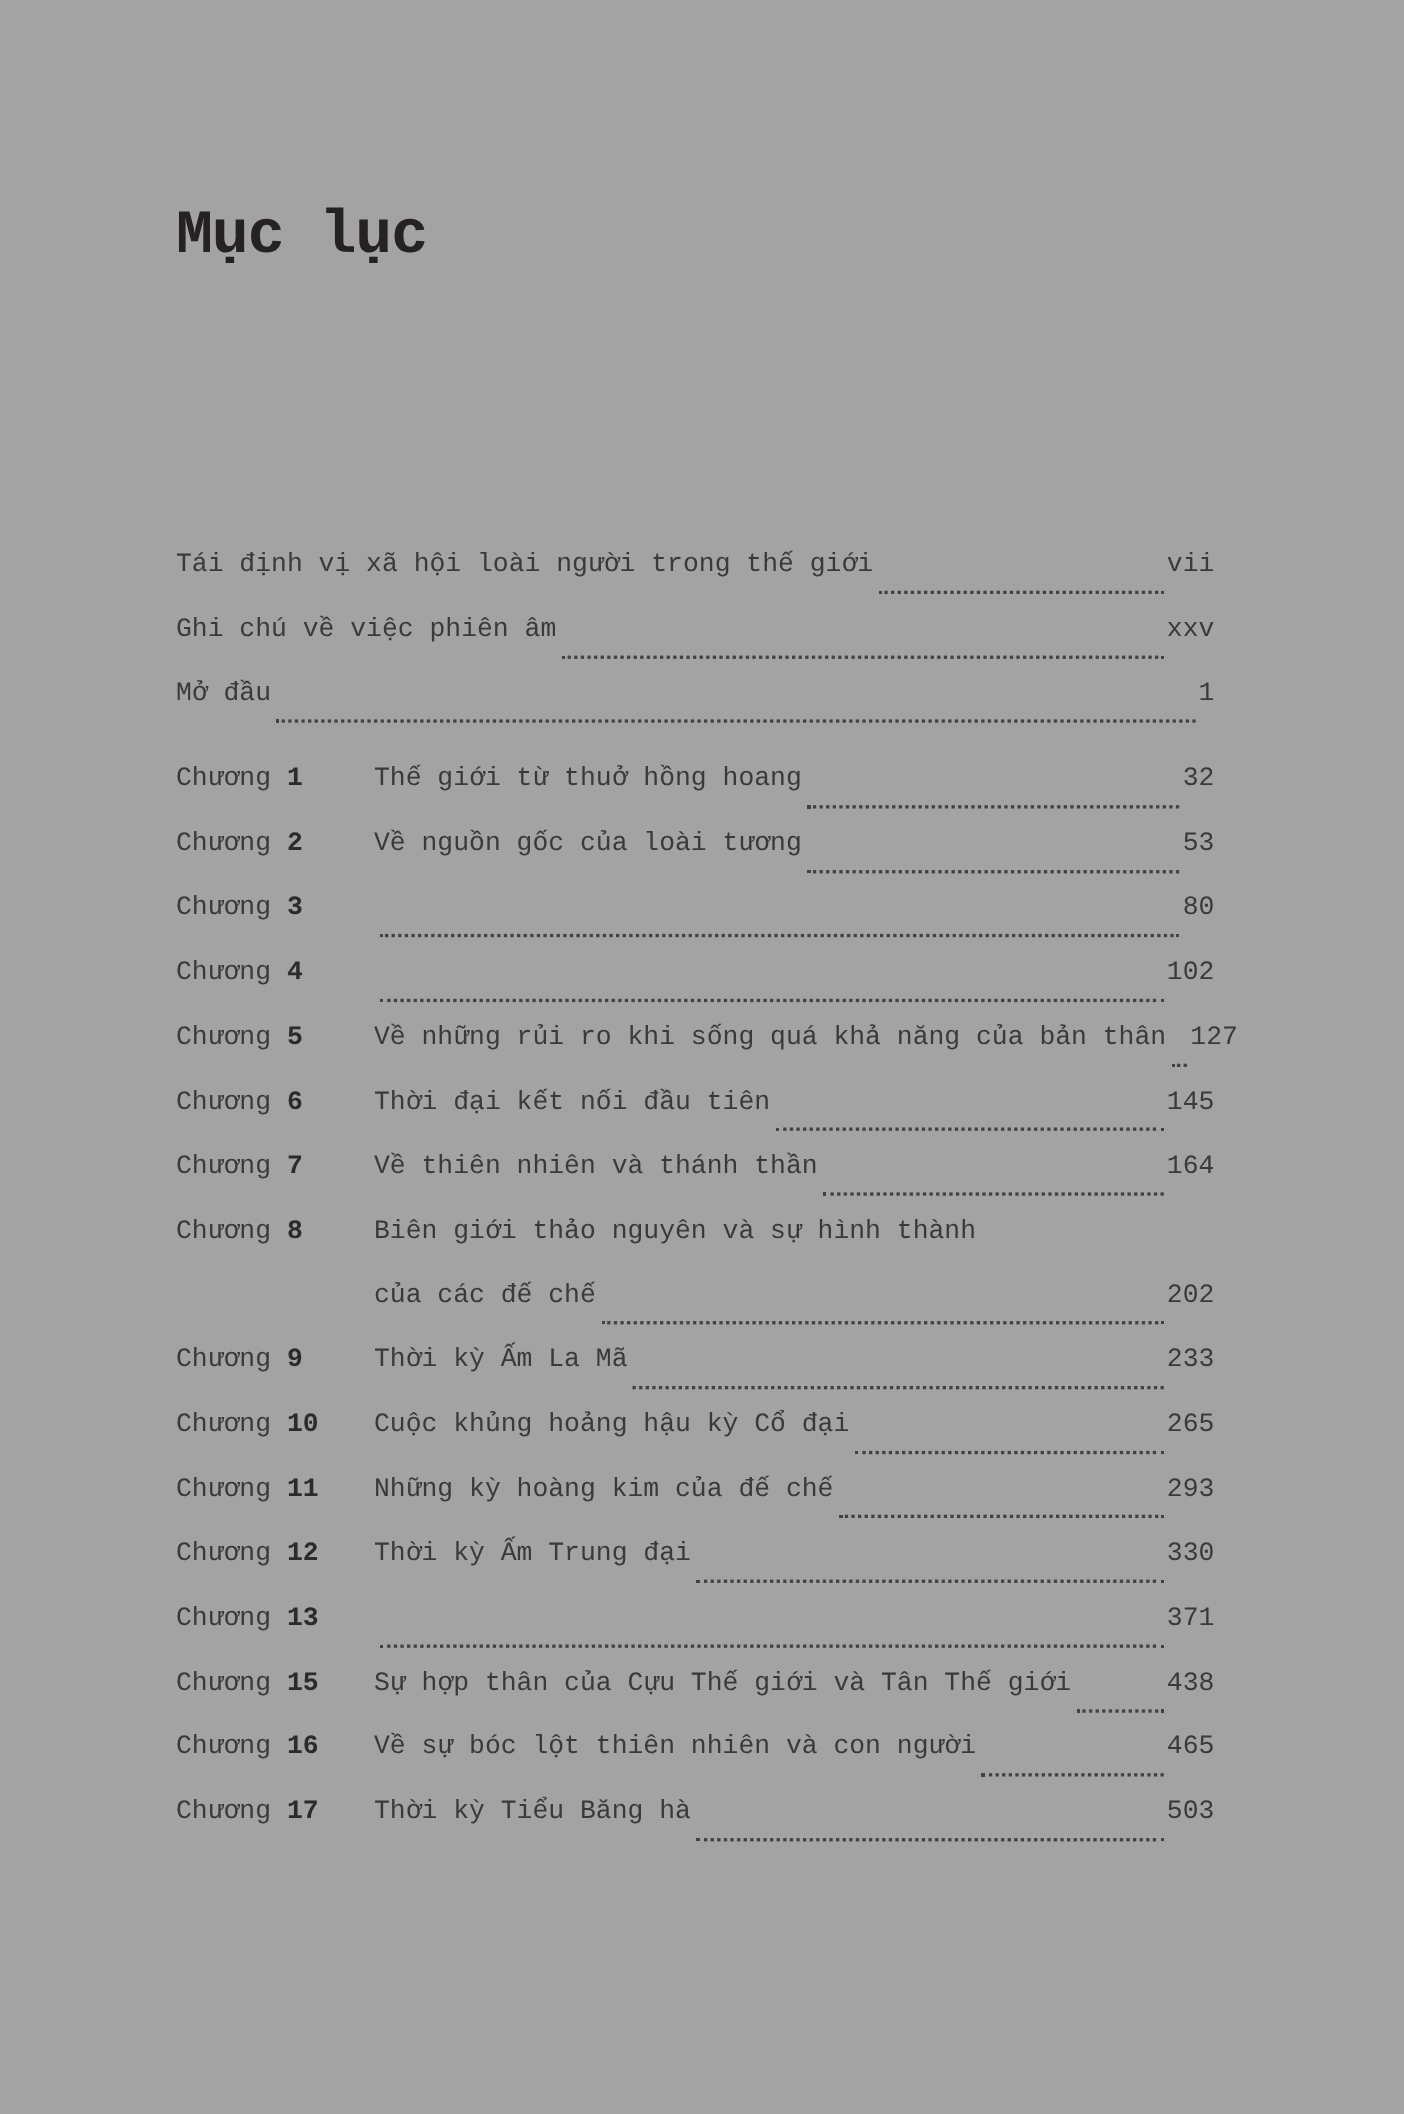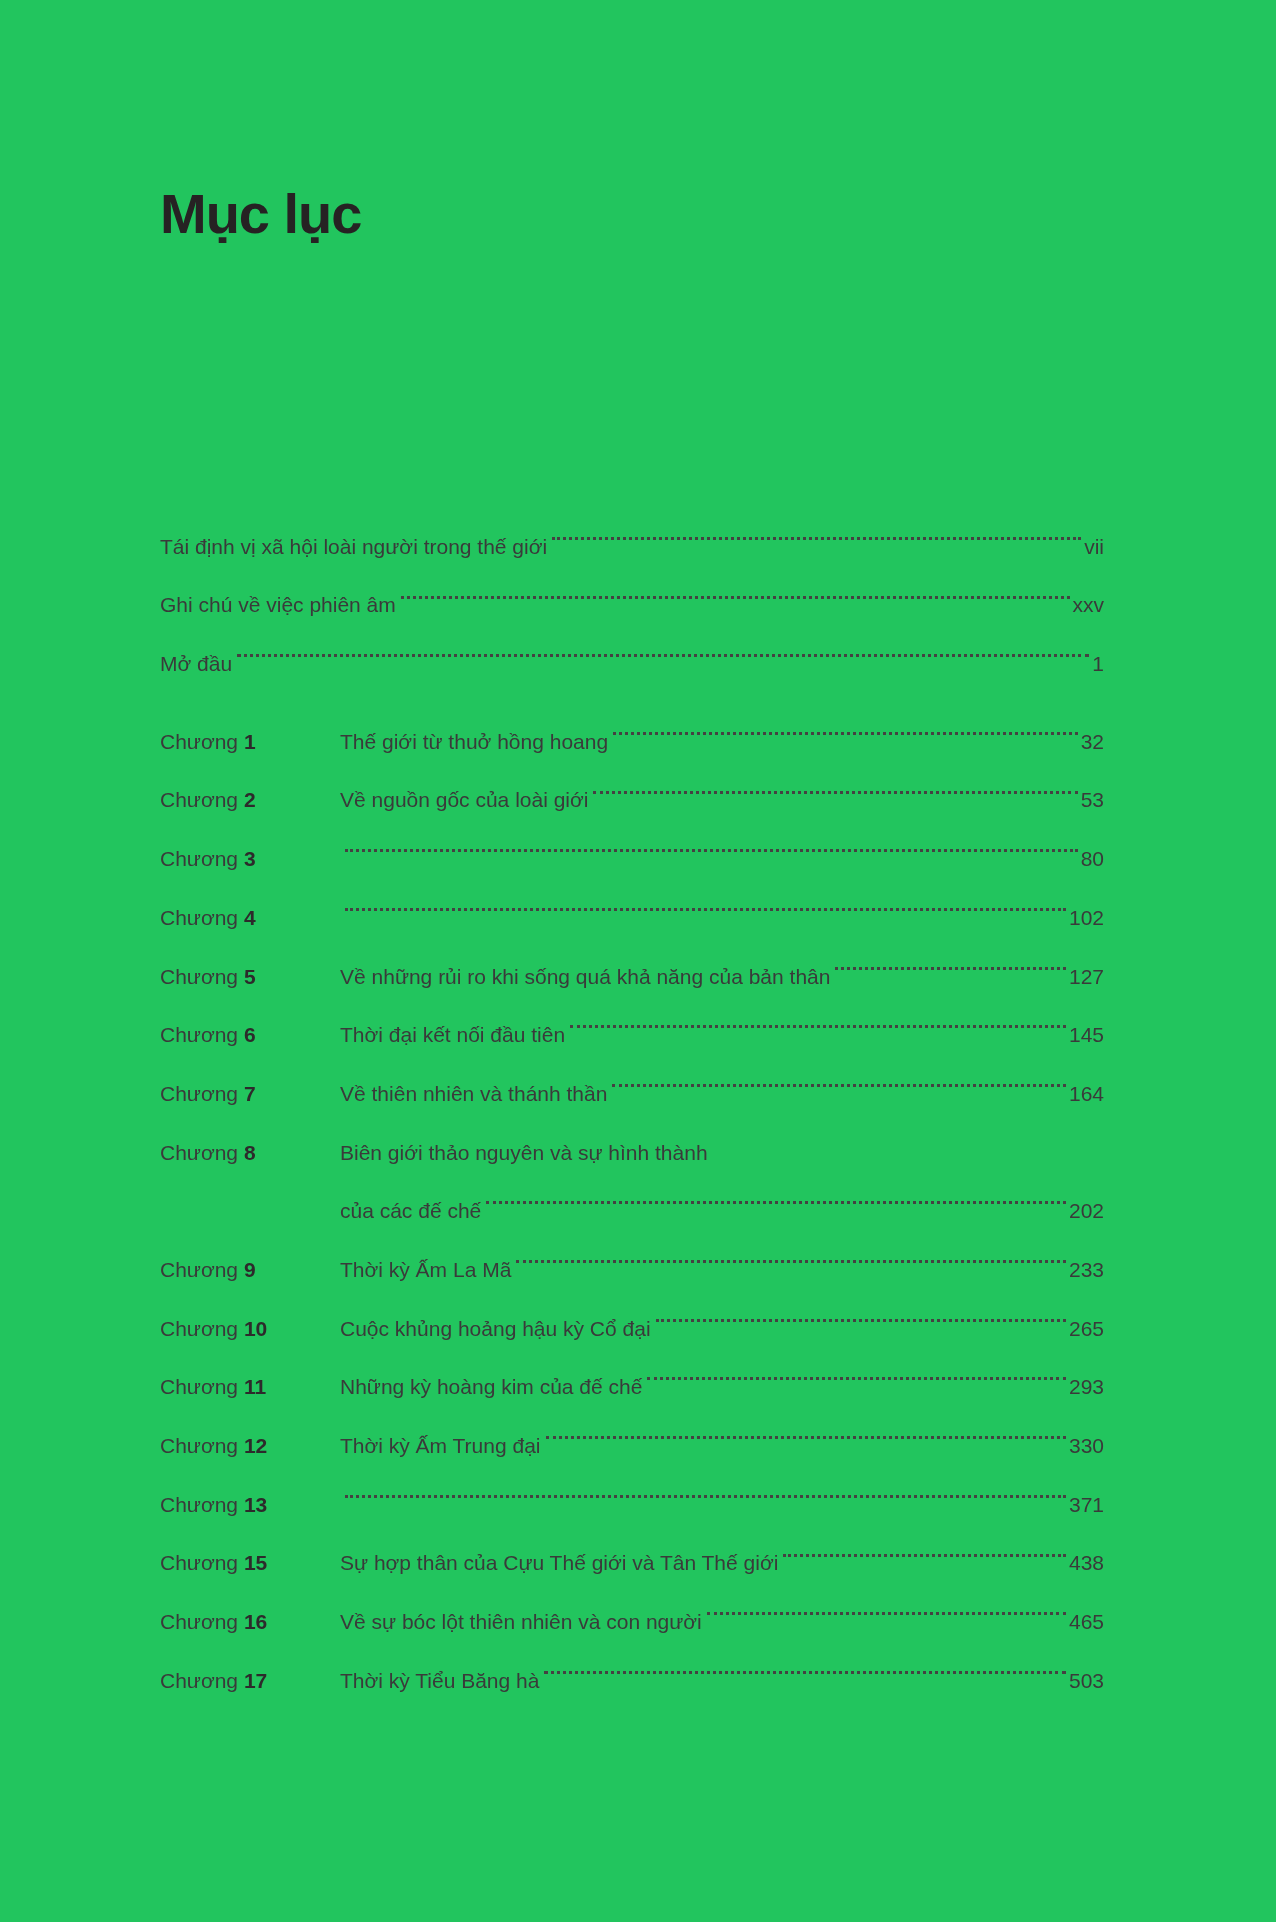--- a/index.html
+++ b/index.html
@@ -5,22 +5,22 @@
   html, body {
     margin: 0;
     padding: 0;
     background: #e8e8e8;
   }
   .page {
     position: relative;
     width: 1276px;
     height: 1922px;
     margin: 0 auto;
-    background: #22c55e;
-    font-family: Liberation Sans, sans-serif;
+    background: #a3a3a3;
+    font-family: Liberation Mono, monospace;
     color: #3a3a3a;
     overflow: hidden;
     box-sizing: border-box;
   }
   .content {
     box-sizing: border-box;
     width: 100%;
     height: 100%;
     padding: 0 172px 0 160px;
   }
@@ -30,23 +30,23 @@
     font-size: 56px;
     line-height: 72px;
     font-weight: 700;
     letter-spacing: -1px;
     color: #262223;
   }
   .front-matter { margin-top: 250px; }
   .chapter-list { margin-top: 19px; }
   .toc-row {
     display: flex;
-    align-items: flex-end;
+    align-items: flex-start;
     height: 58.7px;
-    font-size: 21px;
+    font-size: 24px;
     white-space: nowrap;
   }
   .ch-label {
     flex: 0 0 180px;
     color: #3a3a3a;
   }
   .ch-label b { font-weight: 700; color: #2d2a2b; }
   .ch-title { flex: 0 0 auto; }
   .dots {
     flex: 1 1 auto;
@@ -94,21 +94,21 @@
     <div class="chapter-list" id="chapter-list">
   <div class="toc-row">
     <span class="ch-label"><span>Chương</span> <b>1</b></span>
     <span class="ch-title">Thế giới từ thuở hồng hoang</span>
     <span class="dots"></span>
     <span class="pagenum">32</span>
   </div>
 
   <div class="toc-row">
     <span class="ch-label"><span>Chương</span> <b>2</b></span>
-    <span class="ch-title">Về nguồn gốc của loài giới</span>
+    <span class="ch-title">Về nguồn gốc của loài tương</span>
     <span class="dots"></span>
     <span class="pagenum">53</span>
   </div>
 
   <div class="toc-row">
     <span class="ch-label"><span>Chương</span> <b>3</b></span>
     <span class="dots"></span>
     <span class="pagenum">80</span>
   </div>
 

